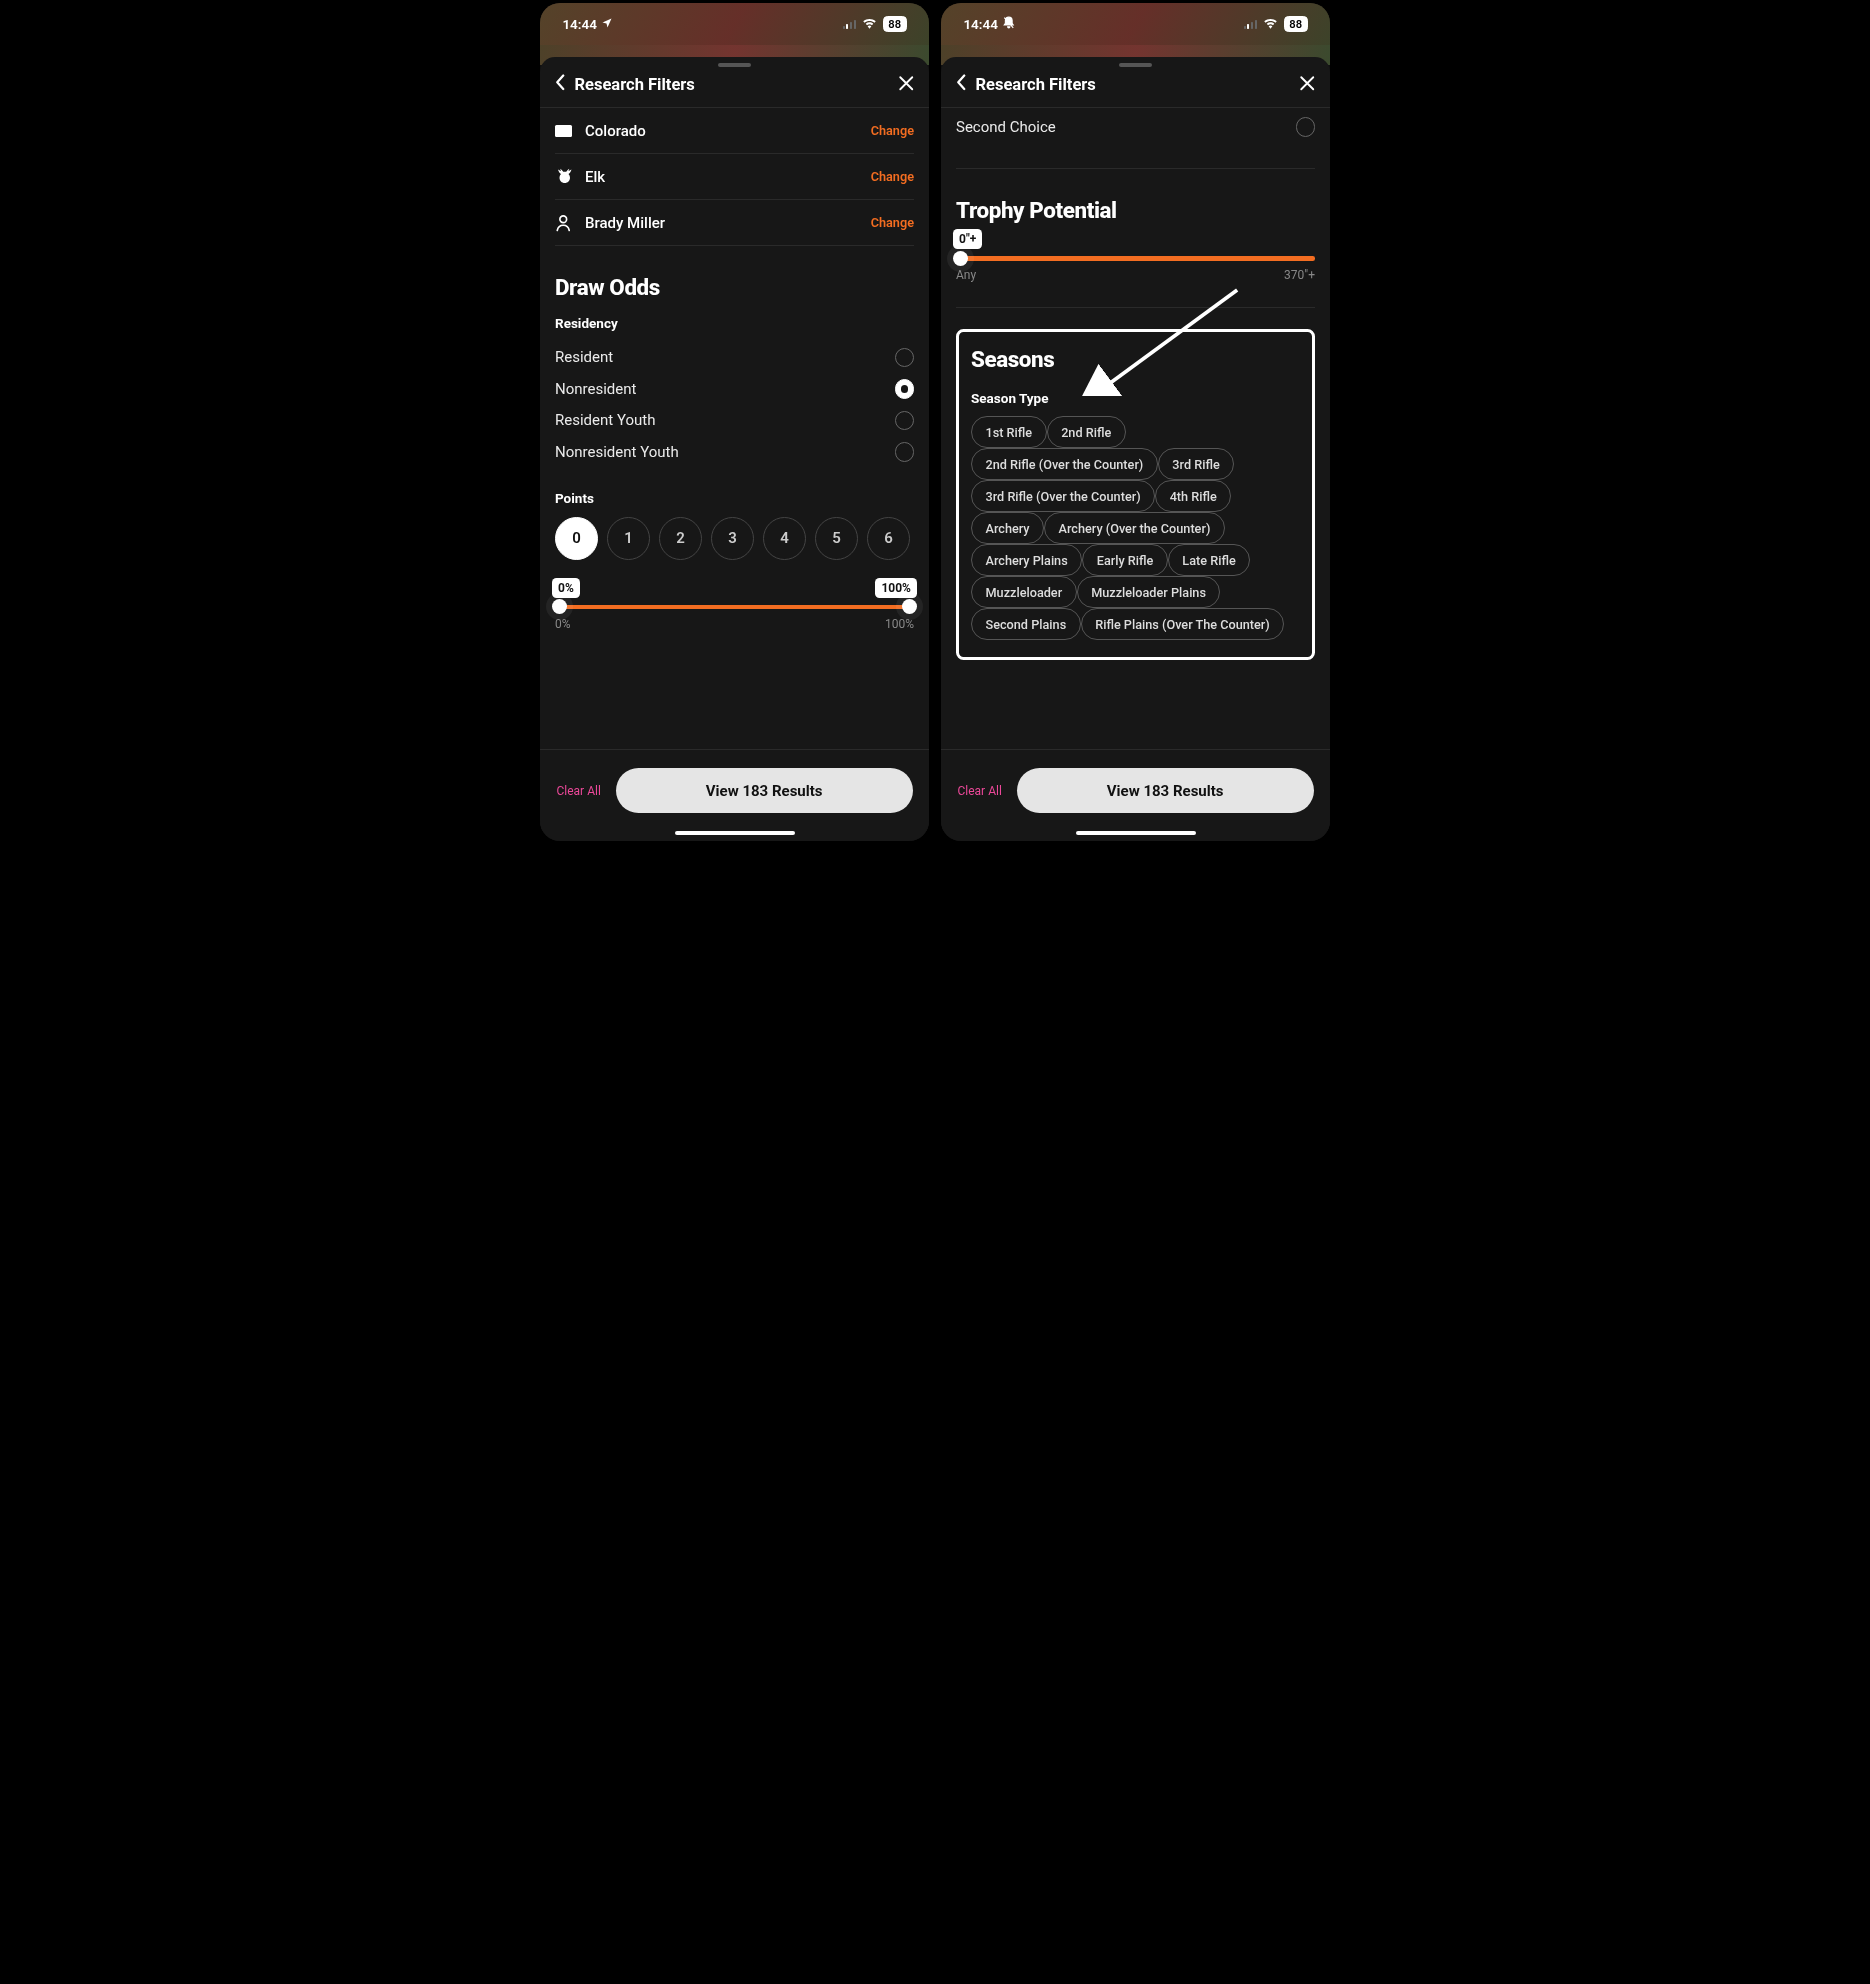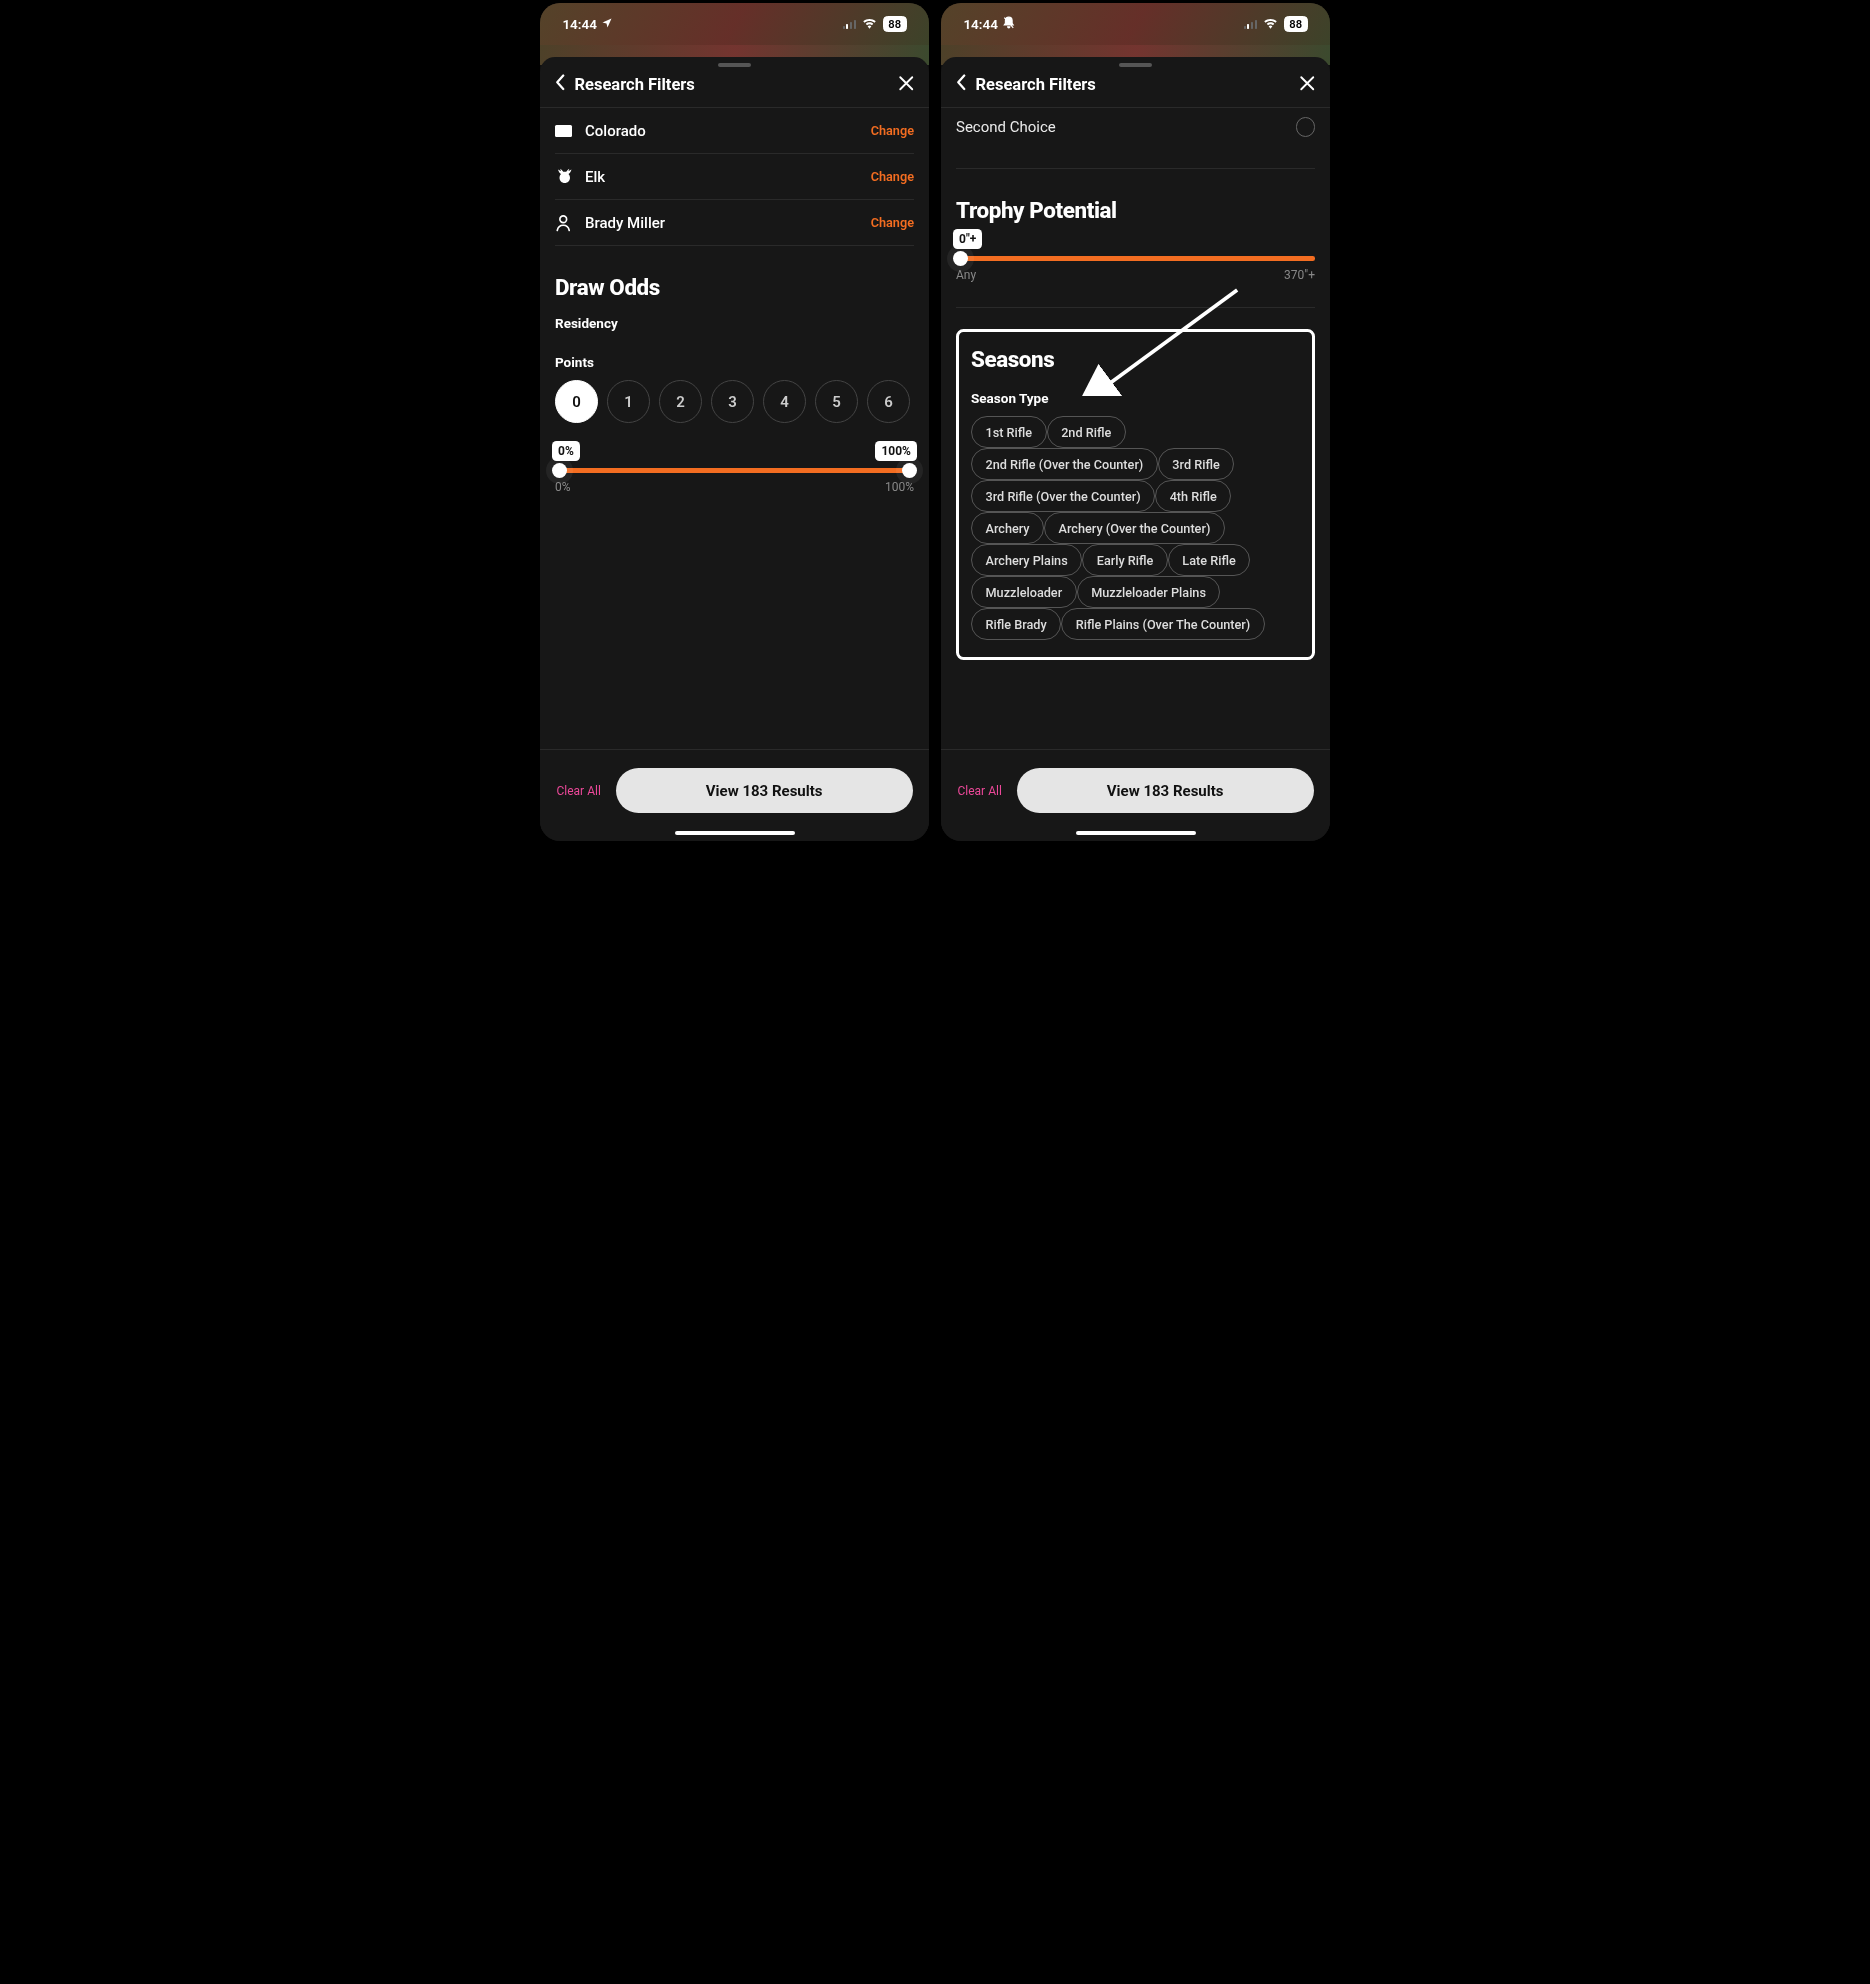--- a/index.html
+++ b/index.html
@@ -366,20 +366,40 @@
               <path d="M3 22c1-5 5-7 8-7s7 2 8 7"></path>
             </svg>
         </span>
         <span class="label">Brady Miller</span>
         <span class="change">Change</span>
       </div>
 
       <div class="section-title">Draw Odds</div>
 
       <div class="subheading">Residency</div>
+      <div id="residency-list">
+          <div class="radio-row">
+            <span class="rlabel">Resident</span>
+            <span class="radio-outer"></span>
+          </div>
+          <div class="radio-row">
+            <span class="rlabel">Nonresident</span>
+            <span class="radio-outer selected">
+              <span class="radio-inner-selected"></span>
+            </span>
+          </div>
+          <div class="radio-row">
+            <span class="rlabel">Resident Youth</span>
+            <span class="radio-outer"></span>
+          </div>
+          <div class="radio-row">
+            <span class="rlabel">Nonresident Youth</span>
+            <span class="radio-outer"></span>
+          </div>
+        </div>
 
       <div class="subheading" style="margin-top:22.4px">Points</div>
       <div class="points-row" id="points-row">
           <span class="point-chip selected">0</span>
           <span class="point-chip">1</span>
           <span class="point-chip">2</span>
           <span class="point-chip">3</span>
           <span class="point-chip">4</span>
           <span class="point-chip">5</span>
           <span class="point-chip">6</span>
@@ -491,21 +511,21 @@
             <span class="chip">3rd Rifle</span>
             <span class="chip">3rd Rifle (Over the Counter)</span>
             <span class="chip">4th Rifle</span>
             <span class="chip">Archery</span>
             <span class="chip">Archery (Over the Counter)</span>
             <span class="chip">Archery Plains</span>
             <span class="chip">Early Rifle</span>
             <span class="chip">Late Rifle</span>
             <span class="chip">Muzzleloader</span>
             <span class="chip">Muzzleloader Plains</span>
-            <span class="chip">Rifle Brady</span>
+            <span class="chip">Second Plains</span>
             <span class="chip">Rifle Plains (Over The Counter)</span>
           </div>
       </div>
     </div>
 
     <div class="footer-bar">
       <span class="clear">Clear All</span>
       <span class="view-btn">View 183 Results</span>
     </div>
     <div class="home-indicator"></div>

